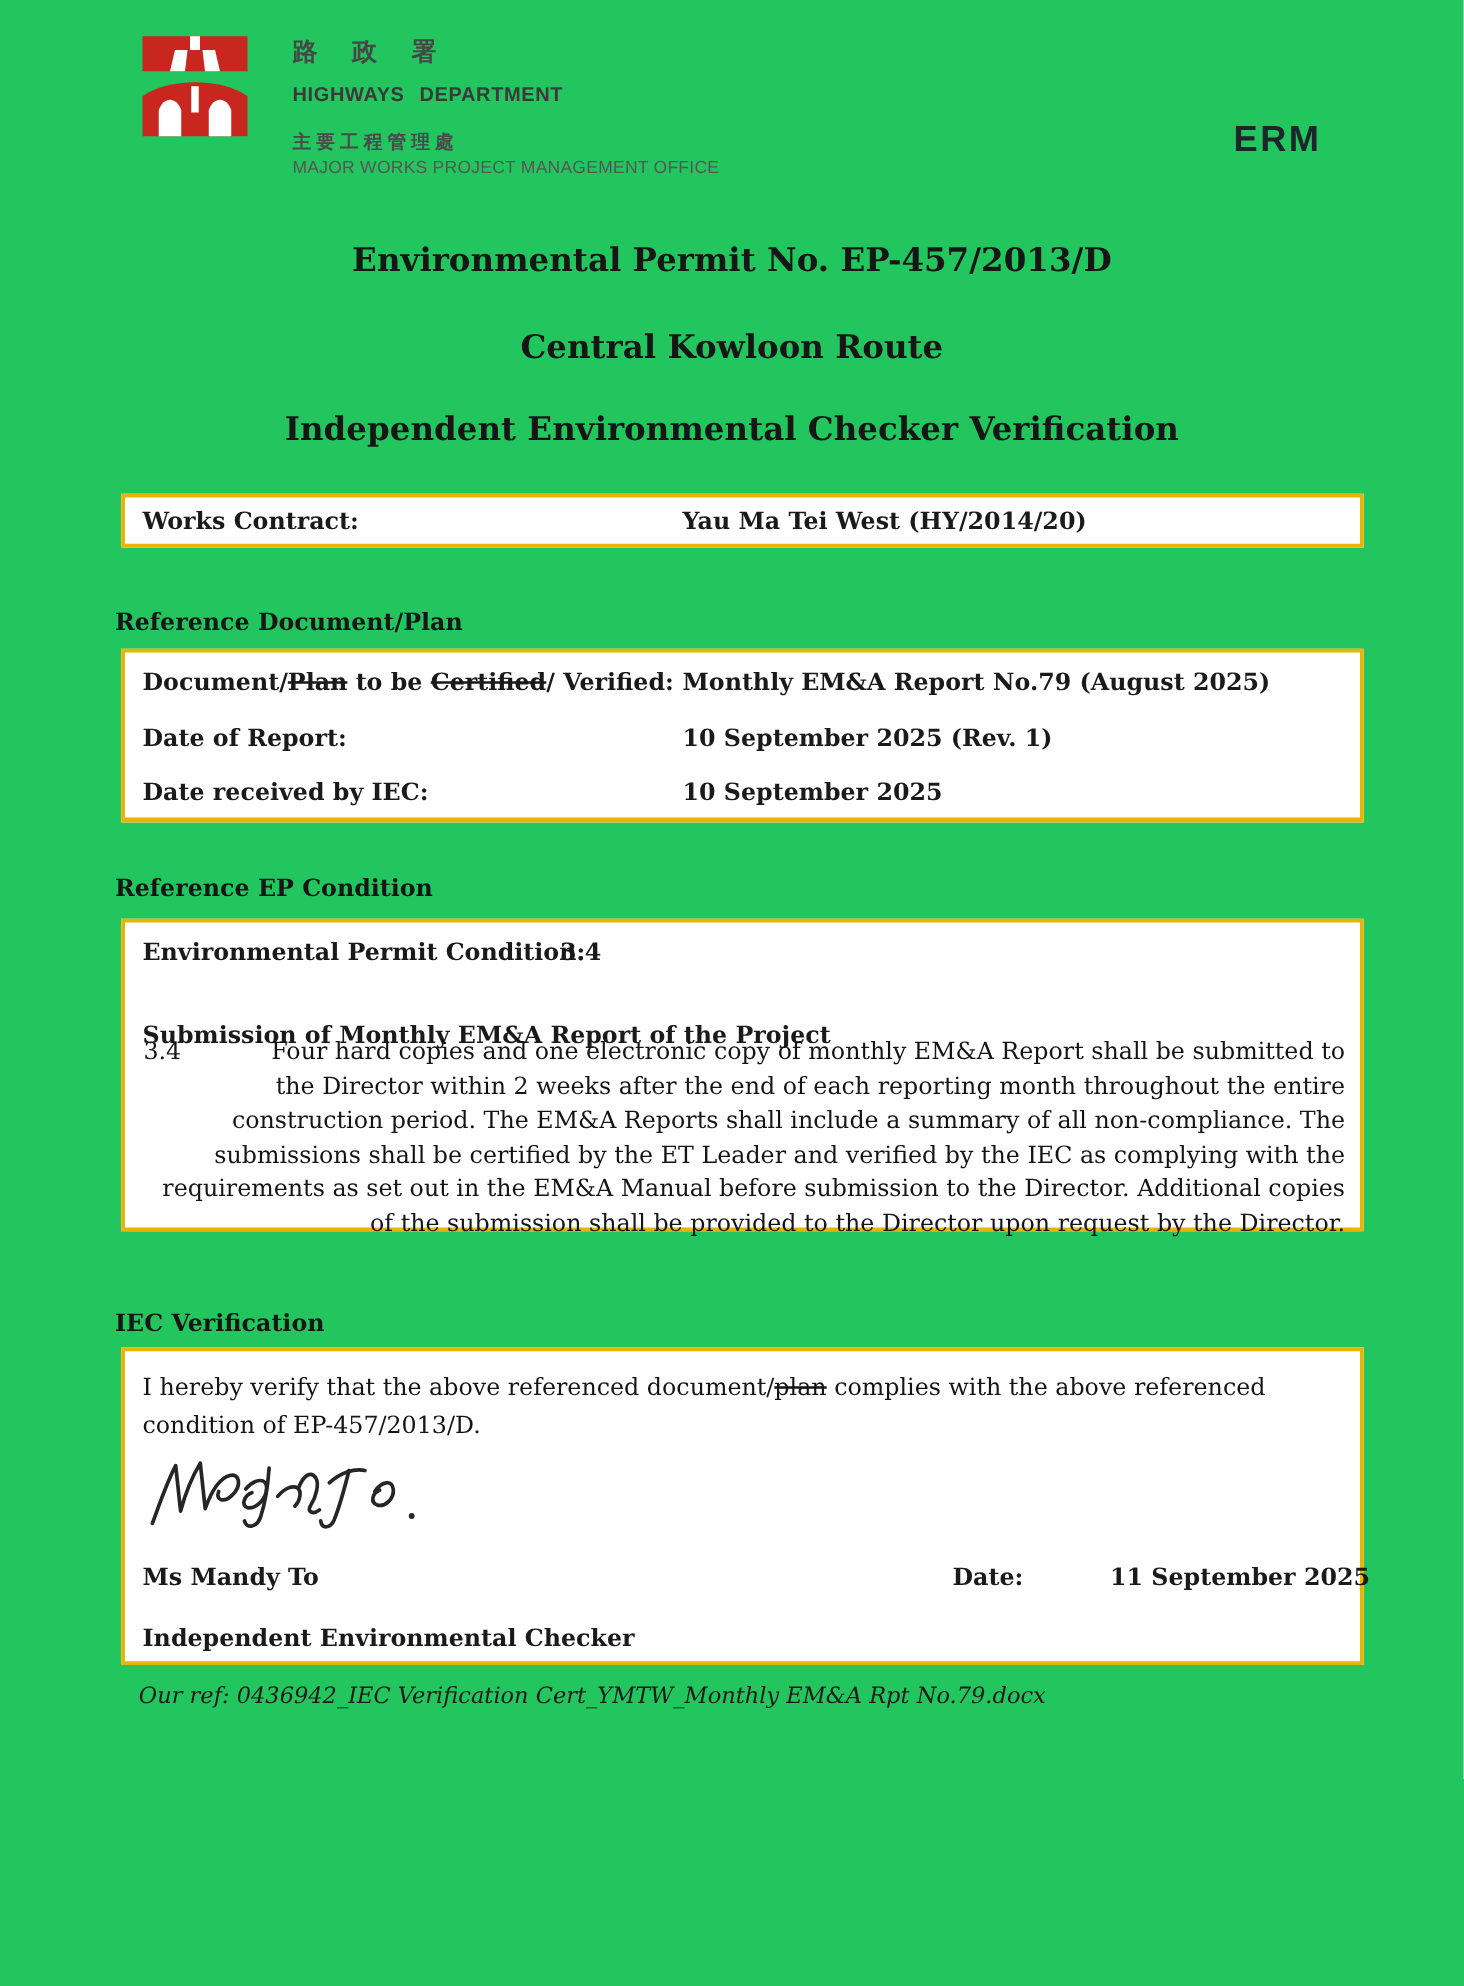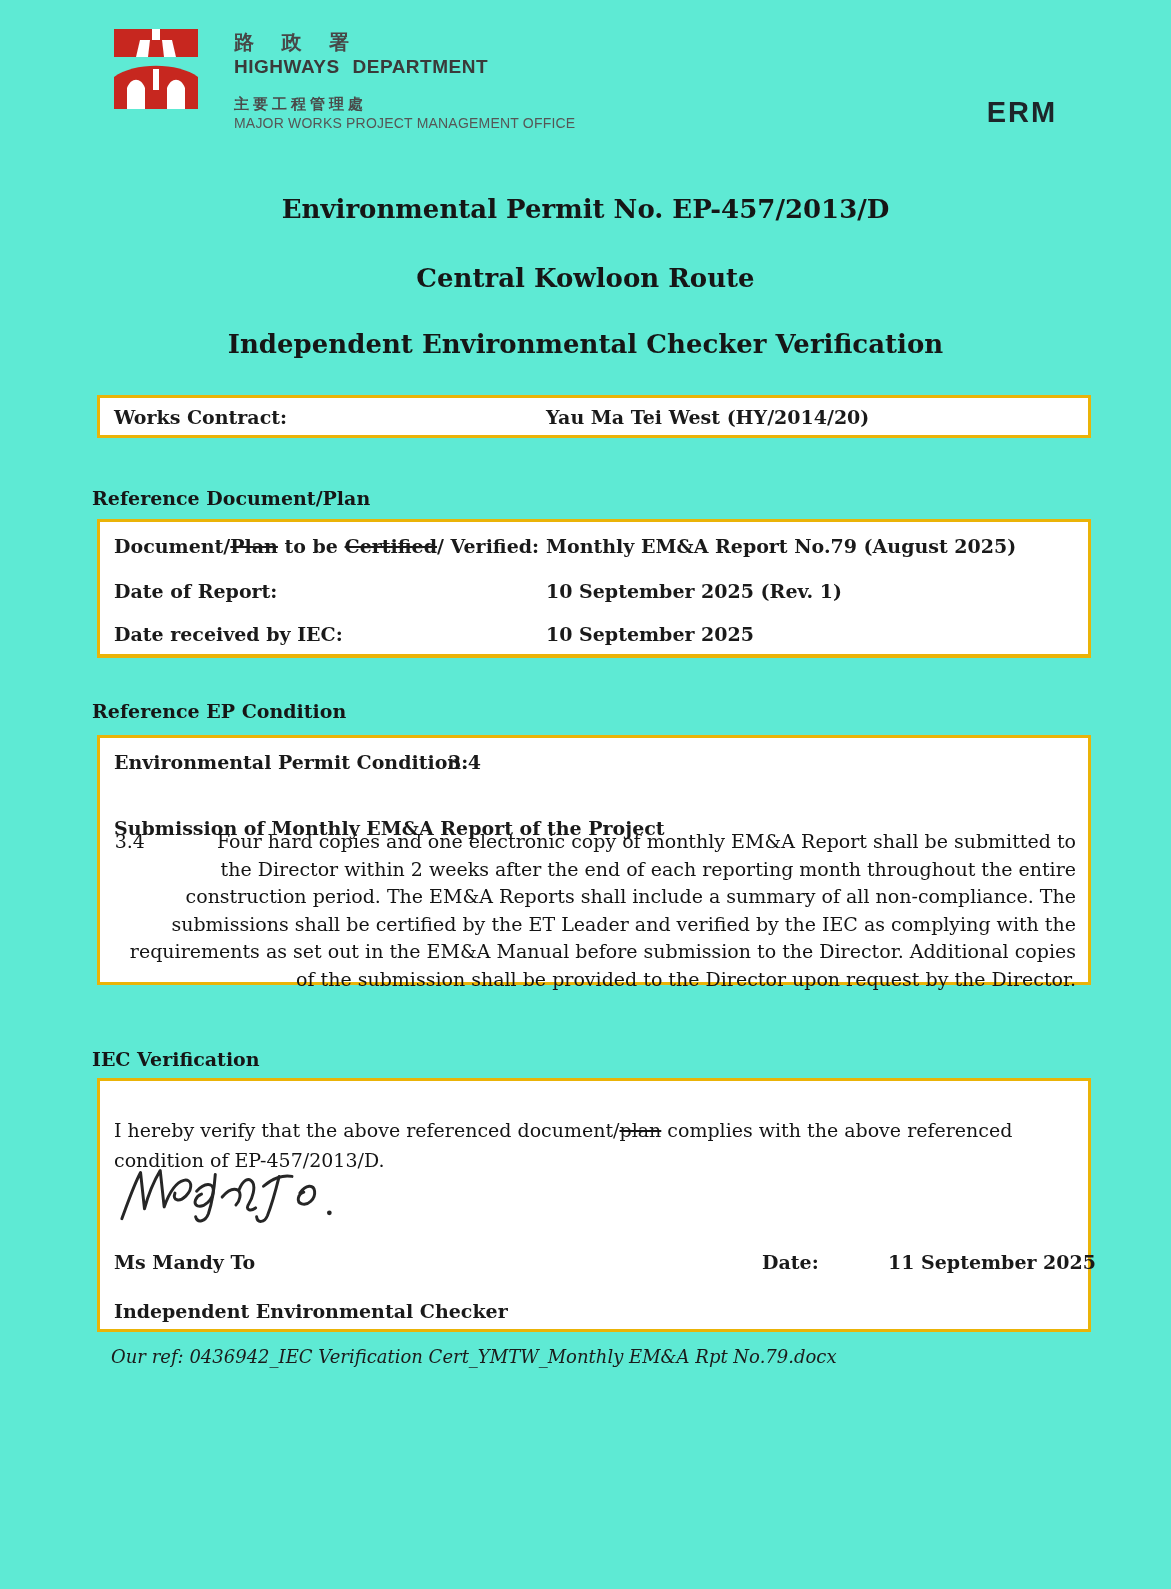--- a/index.html
+++ b/index.html
@@ -1,29 +1,29 @@
 <!DOCTYPE html>
 <html><head>
 <meta charset="utf-8">
 <style>
   html,body{margin:0;padding:0;background:#ffffff;}
   .page{
     position:relative;
     width:1171px;height:1589px;
-    background:#5eead4;
+    background:#22c55e;
     font-family:"DejaVu Serif","Liberation Serif",serif;
     color:#1a1a1a;
     overflow:hidden;
   }
   
   .hyd{position:absolute;top:27px;left:112px;display:flex;}
   .hyd-logo{width:88px;height:84px;flex:0 0 auto;}
   .hyd-text{margin-left:34px;padding-top:4px;font-family:"Liberation Sans","DejaVu Sans",sans-serif;color:#3d3d3d;}
   .dept-cn{font-size:20px;font-weight:700;letter-spacing:11px;color:#474747;line-height:22px;}
-  .dept-en{font-size:19px;font-weight:700;letter-spacing:0.5px;word-spacing:7px;color:#3a3a3a;line-height:26px;margin-top:1px;}
+  .dept-en{font-size:16px;font-weight:700;letter-spacing:0.5px;word-spacing:7px;color:#3a3a3a;line-height:26px;margin-top:11px;}
   .office-cn{font-size:15px;font-weight:600;letter-spacing:4px;color:#4a4a4a;line-height:19px;margin-top:14px;}
   .office-en{font-size:14px;font-weight:500;color:#565656;line-height:17px;margin-top:2px;letter-spacing:0.2px;}
   .erm{position:absolute;top:15px;left:962px;width:120px;text-align:center;}
   .erm-logo{width:86px;height:86px;display:block;margin:0 auto;}
   .erm-label{font-family:"Liberation Sans","DejaVu Sans",sans-serif;font-size:29px;font-weight:600;letter-spacing:2px;color:#1d262a;line-height:30px;margin-top:-4px;}
   
   .title{position:absolute;left:0;width:100%;text-align:center;font-size:26px;font-weight:700;color:#161616;}
   .t1{top:194px;} .t2{top:263px;} .t3{top:329px;}
   
   .box{position:absolute;left:97px;width:994px;box-sizing:border-box;
@@ -37,21 +37,21 @@
   .h-iec{top:1048px;}
   .iec-box{top:1078px;height:254px;border-bottom-width:3px;}
   .row{position:absolute;left:0;width:100%;}
   .row .lbl{position:absolute;left:14px;white-space:nowrap;}
   .row .val{position:absolute;left:446px;white-space:nowrap;}
   .row .val-ep{position:absolute;left:348px;white-space:nowrap;}
   .strike{text-decoration:line-through;text-decoration-thickness:2px;}
   .subtitle{position:absolute;left:14px;top:55px;font-weight:700;white-space:nowrap;margin-top:24px;}
   .clause{position:absolute;left:14px;right:12px;top:90px;font-weight:400;line-height:27.5px;color:#141414;text-align:right;}
   .clause .tab{display:inline-block;width:72px;}
-  .statement{position:absolute;left:14px;right:32px;top:14px;font-weight:400;line-height:30px;color:#141414;margin-top:20px;}
+  .statement{position:absolute;left:14px;right:32px;top:14px;font-weight:400;line-height:30px;color:#141414;}
   .signature{position:absolute;left:14px;top:74px;width:236px;height:92px;}
   .signer-row{position:absolute;left:0;top:170px;width:100%;height:26px;}
   .signer-name{position:absolute;left:14px;font-weight:700;white-space:nowrap;}
   .date-label{position:absolute;left:662px;font-weight:700;}
   .date-value{position:absolute;left:788px;font-weight:700;white-space:nowrap;}
   .signer-title{position:absolute;left:14px;top:219px;font-weight:700;white-space:nowrap;}
   .our-ref{position:absolute;left:111px;top:1346px;font-size:18px;font-style:italic;font-weight:500;color:#1b1b1b;}
 </style>
 </head>
 <body>

